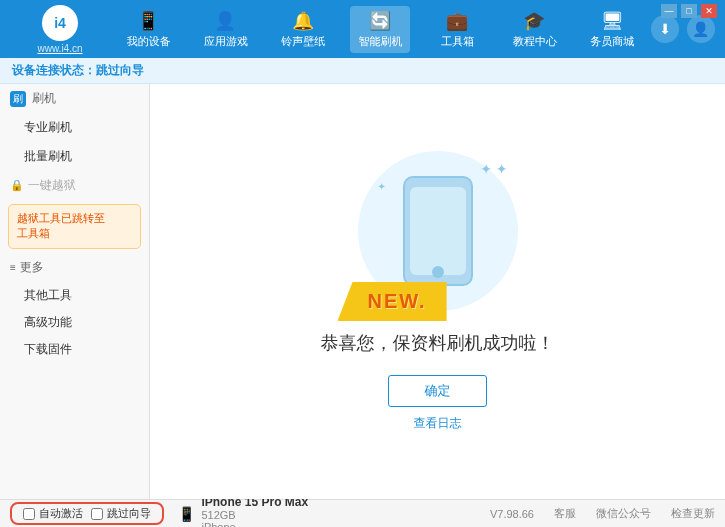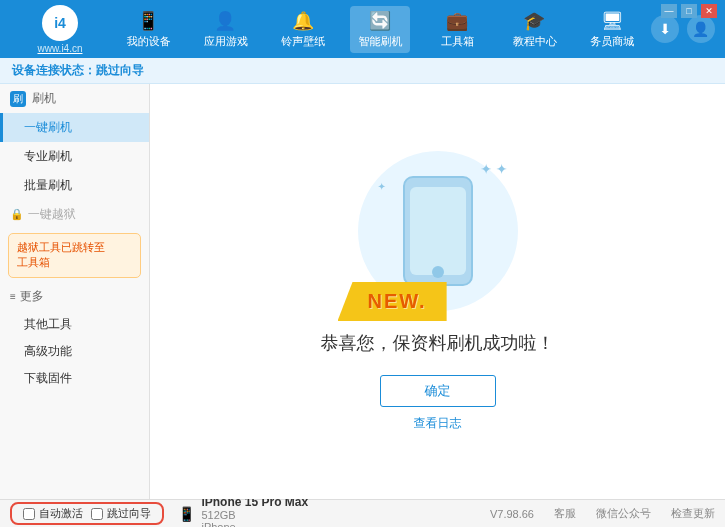--- a/index.html
+++ b/index.html
@@ -48,21 +48,21 @@
     .phone-circle { width: 160px; height: 160px; background: #e8f6ff; border-radius: 50%; display: flex; align-items: center; justify-content: center; position: relative; margin-bottom: 20px; }
     .phone-img { width: 70px; height: 110px; background: #b0d8f0; border-radius: 10px; display: flex; align-items: center; justify-content: center; position: relative; border: 2px solid #90c8e8; }
     .phone-screen { width: 56px; height: 88px; background: #d0ecf8; border-radius: 6px; }
     .phone-home { width: 12px; height: 12px; background: #90c8e8; border-radius: 50%; position: absolute; bottom: 6px; }
     .new-ribbon { position: absolute; bottom: -10px; left: -20px; background: #f5c518; padding: 8px 20px 8px 30px; clip-path: polygon(15px 0, 100% 0, 100% 100%, 0 100%); }
     .new-text { color: #e65c00; font-weight: bold; font-size: 20px; letter-spacing: 2px; text-shadow: 1px 1px 0 rgba(255,255,255,0.5); }
     .sparkles { position: absolute; top: 10px; right: 10px; color: #90c8e8; font-size: 14px; }
     .sparkle2 { position: absolute; top: 30px; left: 20px; color: #90c8e8; font-size: 10px; }
 
     .success-text { font-size: 18px; color: #333; margin-bottom: 20px; }
-    .confirm-btn { width: 116px; height: 32px; background: white; border: 1px solid #1a8cd8; color: #1a8cd8; border-radius: 3px; cursor: pointer; font-size: 13px; display: flex; align-items: center; justify-content: center; margin-bottom: 8px; }
+    .confirm-btn { width: 99px; height: 32px; background: white; border: 1px solid #1a8cd8; color: #1a8cd8; border-radius: 3px; cursor: pointer; font-size: 13px; display: flex; align-items: center; justify-content: center; margin-bottom: 8px; }
     .log-link { color: #1a8cd8; cursor: pointer; font-size: 12px; text-decoration: none; }
 
     
     .bottom-bar { height: 28px; background: #f5f5f5; border-top: 1px solid #ddd; display: flex; align-items: center; padding: 0 10px; font-size: 11px; color: #666; }
     .bottom-left { display: flex; align-items: center; gap: 6px; flex: 1; }
     .device-info { display: flex; align-items: center; gap: 6px; }
     .device-icon { color: #1a8cd8; font-size: 14px; }
     .device-name { font-weight: bold; color: #333; font-size: 12px; }
     .device-details { color: #888; font-size: 11px; }
     .checkbox-area { display: flex; align-items: center; gap: 4px; border: 2px solid #e74c3c; padding: 2px 4px; border-radius: 2px; }
@@ -127,23 +127,20 @@
 </div>
 
 <div class="main-layout">
 
   <div class="sidebar">
     <div class="sidebar-section-header">
       <div class="sidebar-section-icon">
         <span>刷</span>
       </div>
       <span>刷机</span>
-    </div>
-    <div class="sidebar-item active">
-      <span>一键刷机</span>
     </div>
     <div class="sidebar-item">
       <span>专业刷机</span>
     </div>
     <div class="sidebar-item">
       <span>批量刷机</span>
     </div>
     <div class="sidebar-disabled">
       <span style="color:#aaa; font-size:11px;">🔒</span>
       <span>一键越狱</span>

